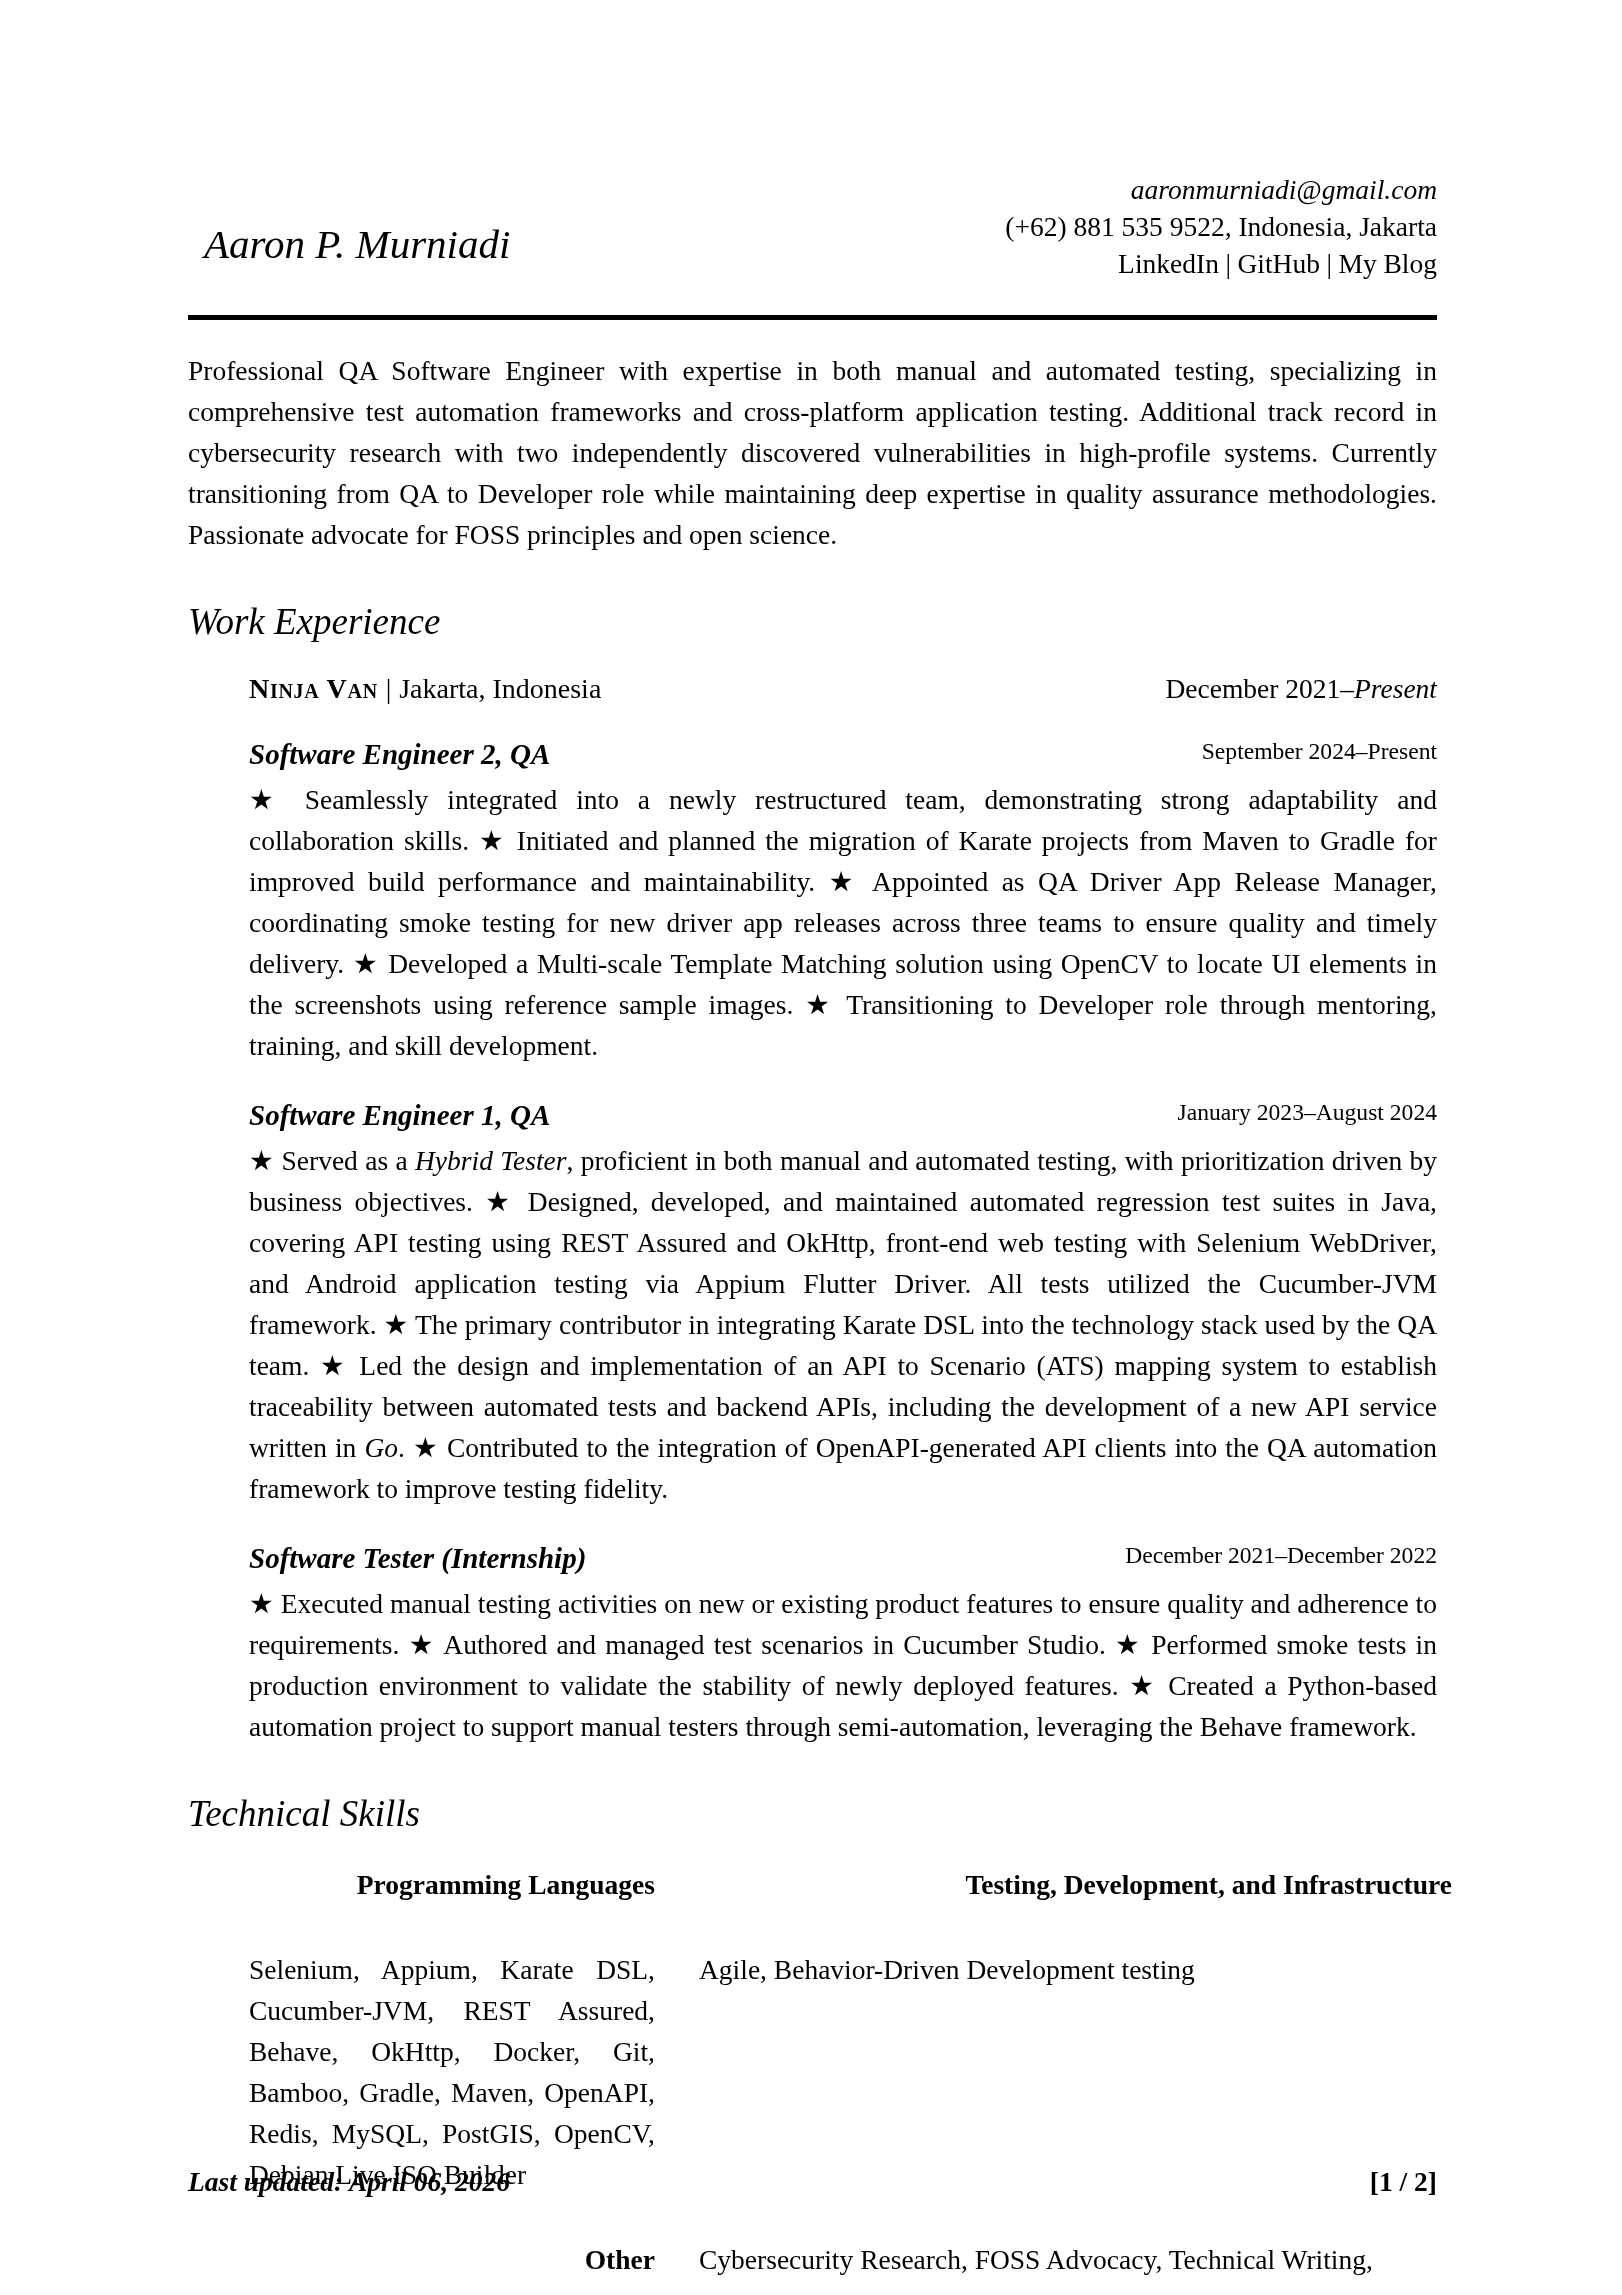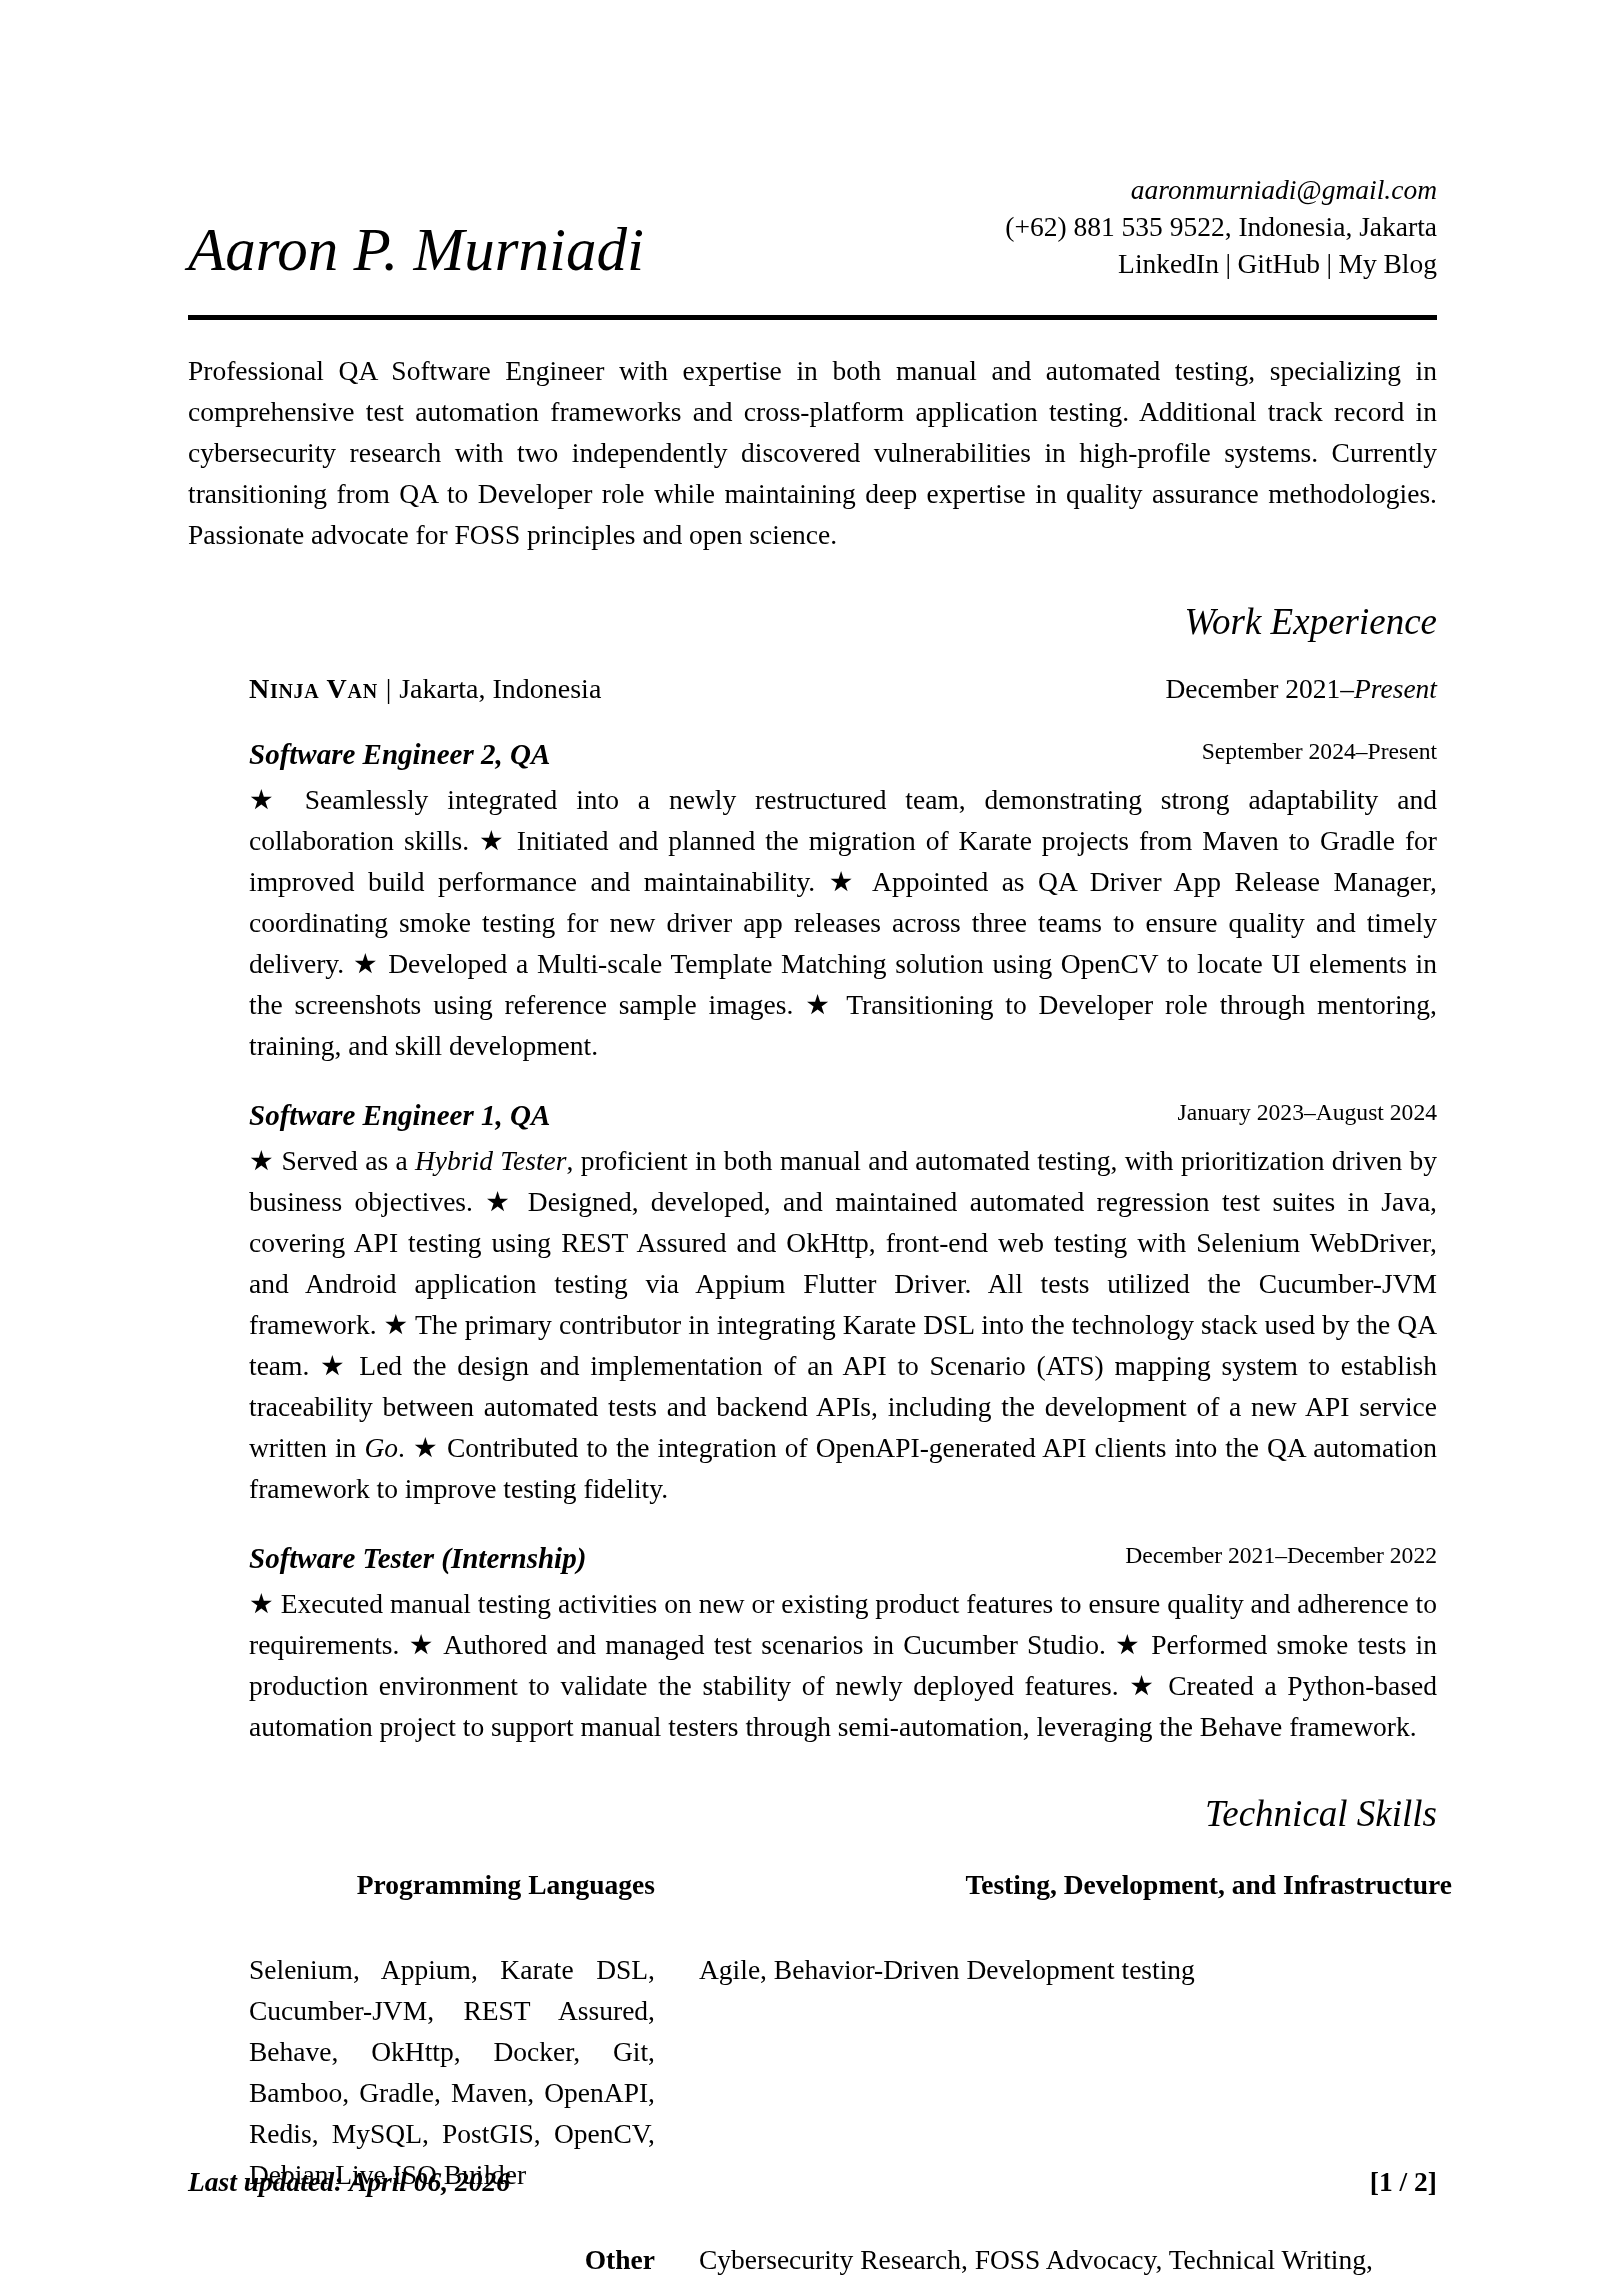--- a/index.html
+++ b/index.html
@@ -15,22 +15,22 @@
     font-size: 27.5px;
     overflow: hidden;
   }
   
   .header-row {
     display: flex;
     justify-content: space-between;
     align-items: flex-end;
   }
   .person-name {
-    margin: 0;
-    font-size: 61px;
+    margin: 16px;
+    font-size: 41px;
     font-weight: normal;
     font-style: italic;
     line-height: 1.05;
     white-space: nowrap;
   }
   .contact {
     text-align: right;
     font-size: 27.5px;
     line-height: 37px;
   }
@@ -46,21 +46,20 @@
     margin: 30px 0 0 0;
     line-height: 41px;
     text-align: justify;
   }
   h2.section-title {
     margin: 47px 0 30px 0;
     font-size: 37px;
     font-weight: normal;
     font-style: italic;
     line-height: 1.1;
-    text-align: right;
   }
   .entries { padding-left: 61px; }
   .company-line {
     display: flex;
     align-items: baseline;
     font-size: 28px;
   }
   .company-name {
     font-weight: bold;
     font-variant: small-caps;

